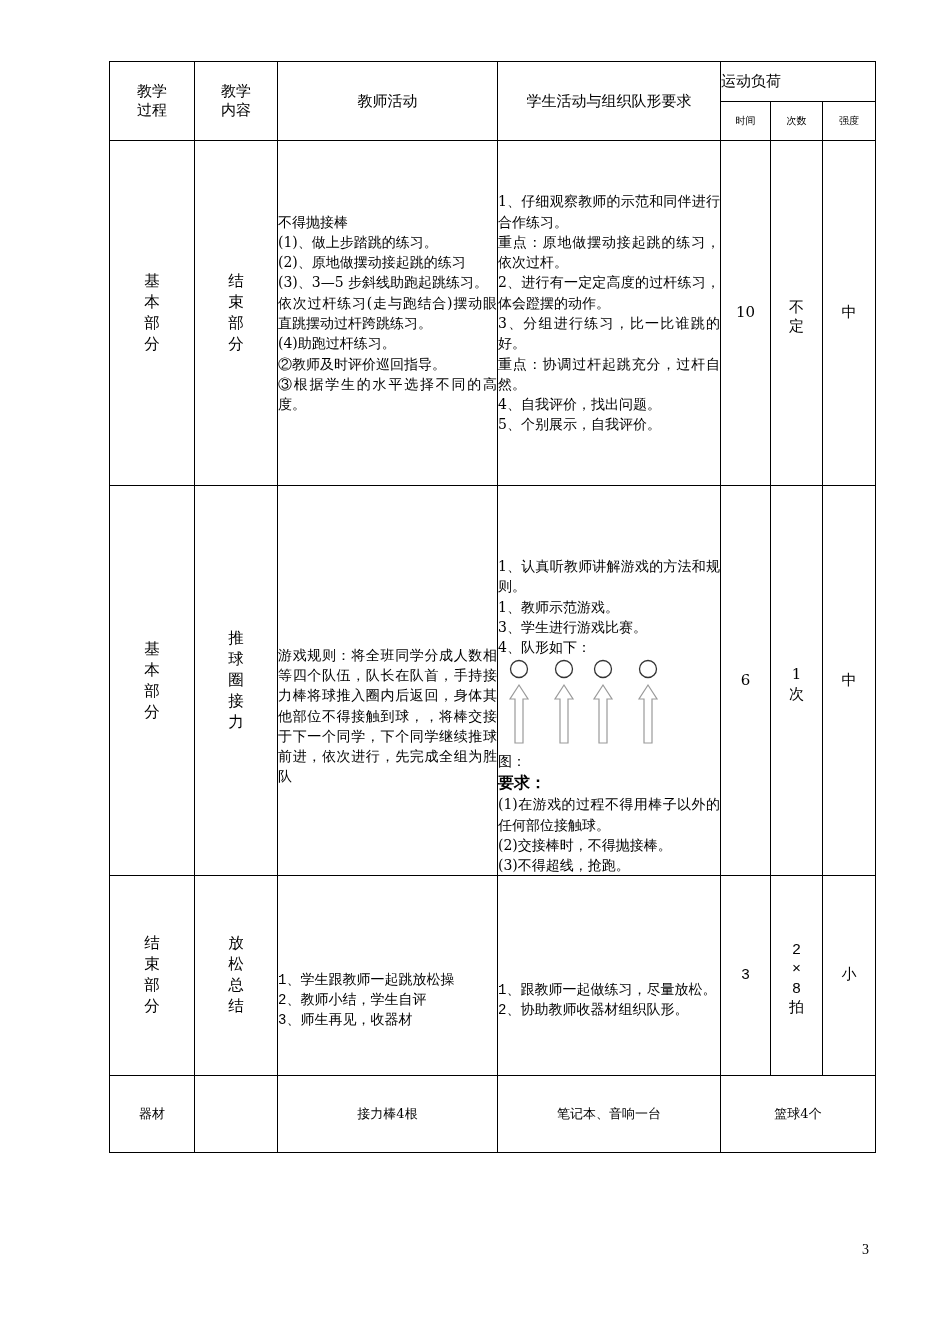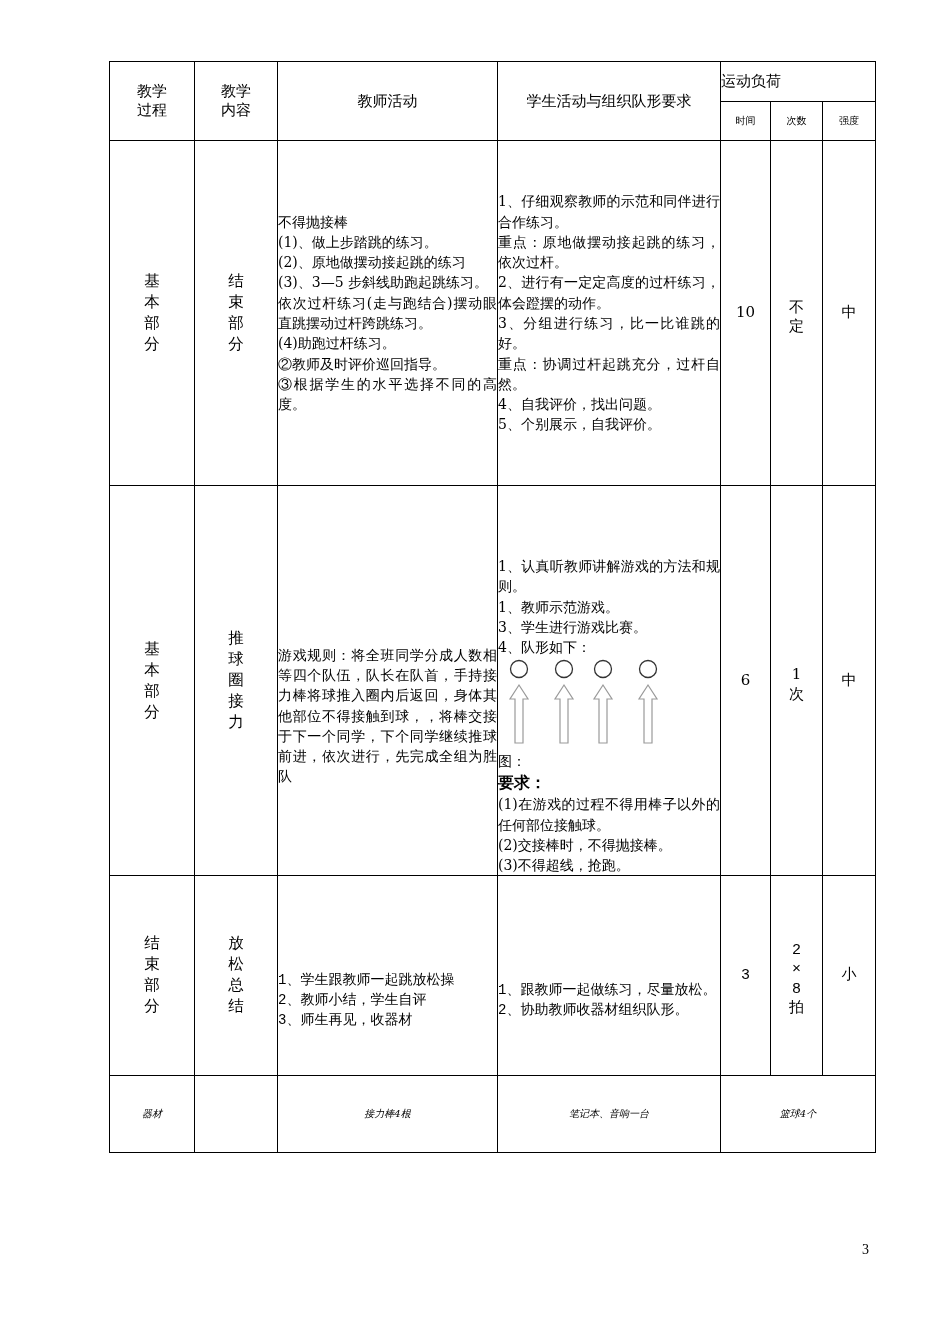--- a/index.html
+++ b/index.html
@@ -113,23 +113,22 @@
     display: inline-block;
     width: 1.15em;
     word-break: break-all;
     white-space: normal;
     text-align: center;
     margin-top: 8px;
   }
 
   .equip-cell {
     text-align: center;
-    font-size: 10px;
+    font-size: 13px;
     height: 76px;
-    font-style: italic;
   }
 
   
   .formation {
     margin: 2px 0 0 4px;
   }
   .diagram-caption {
     font-size: 14px;
     line-height: 1.45;
     margin: 0;

